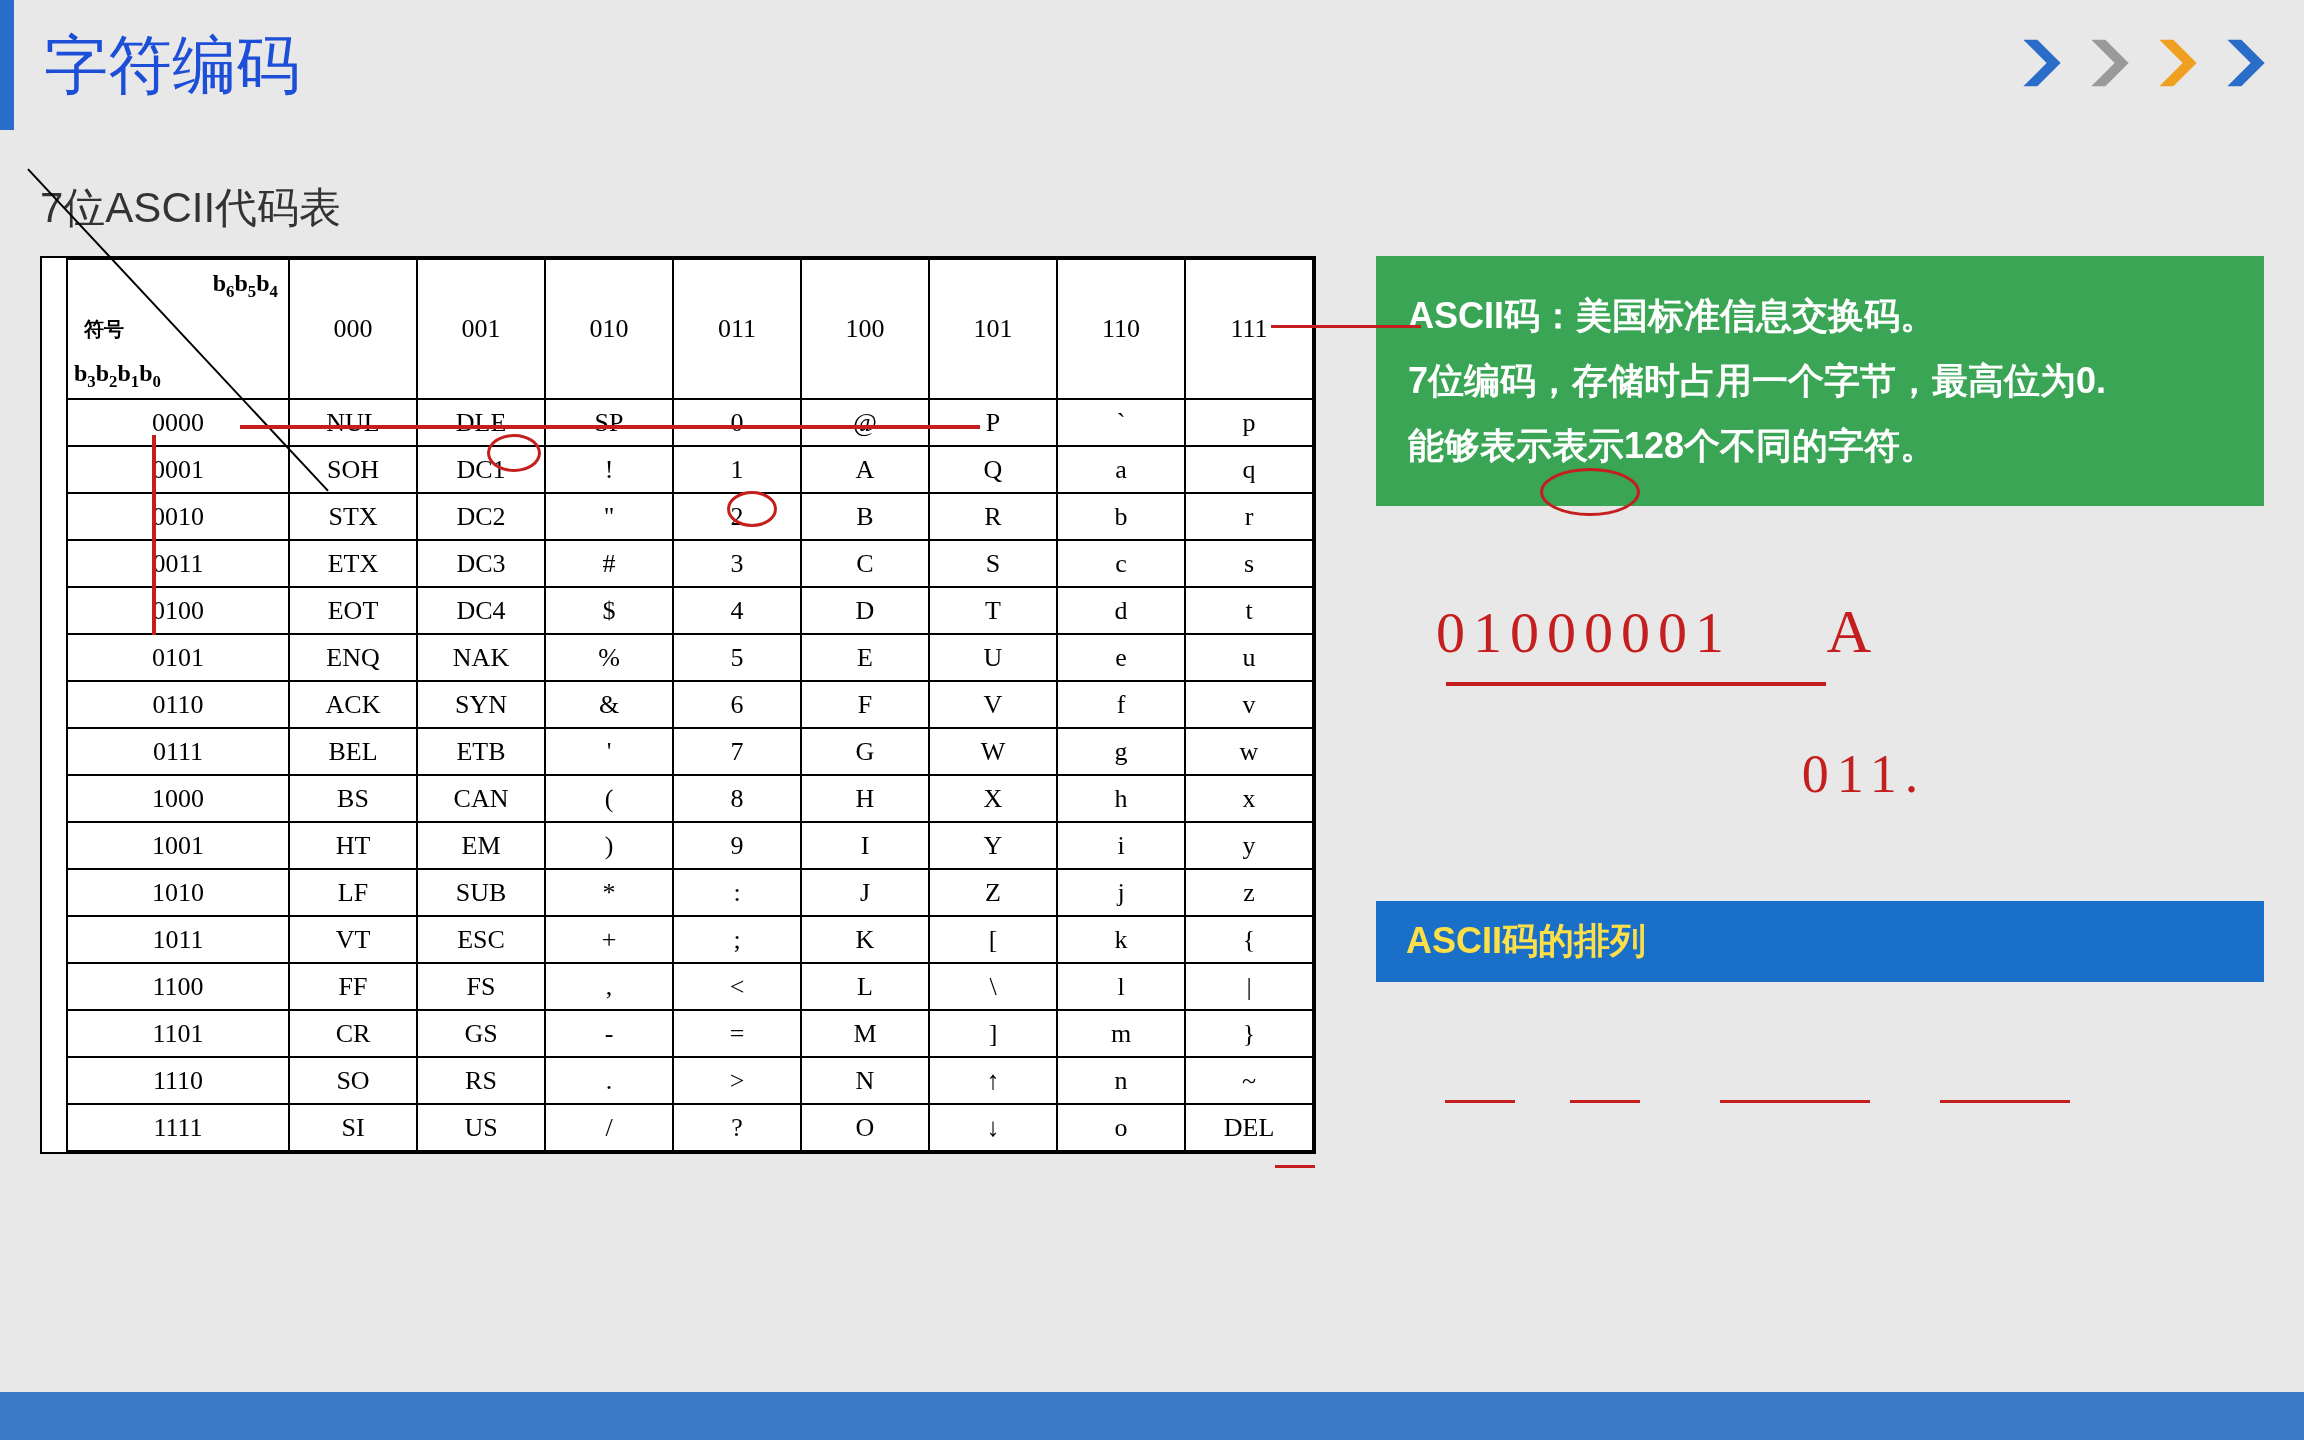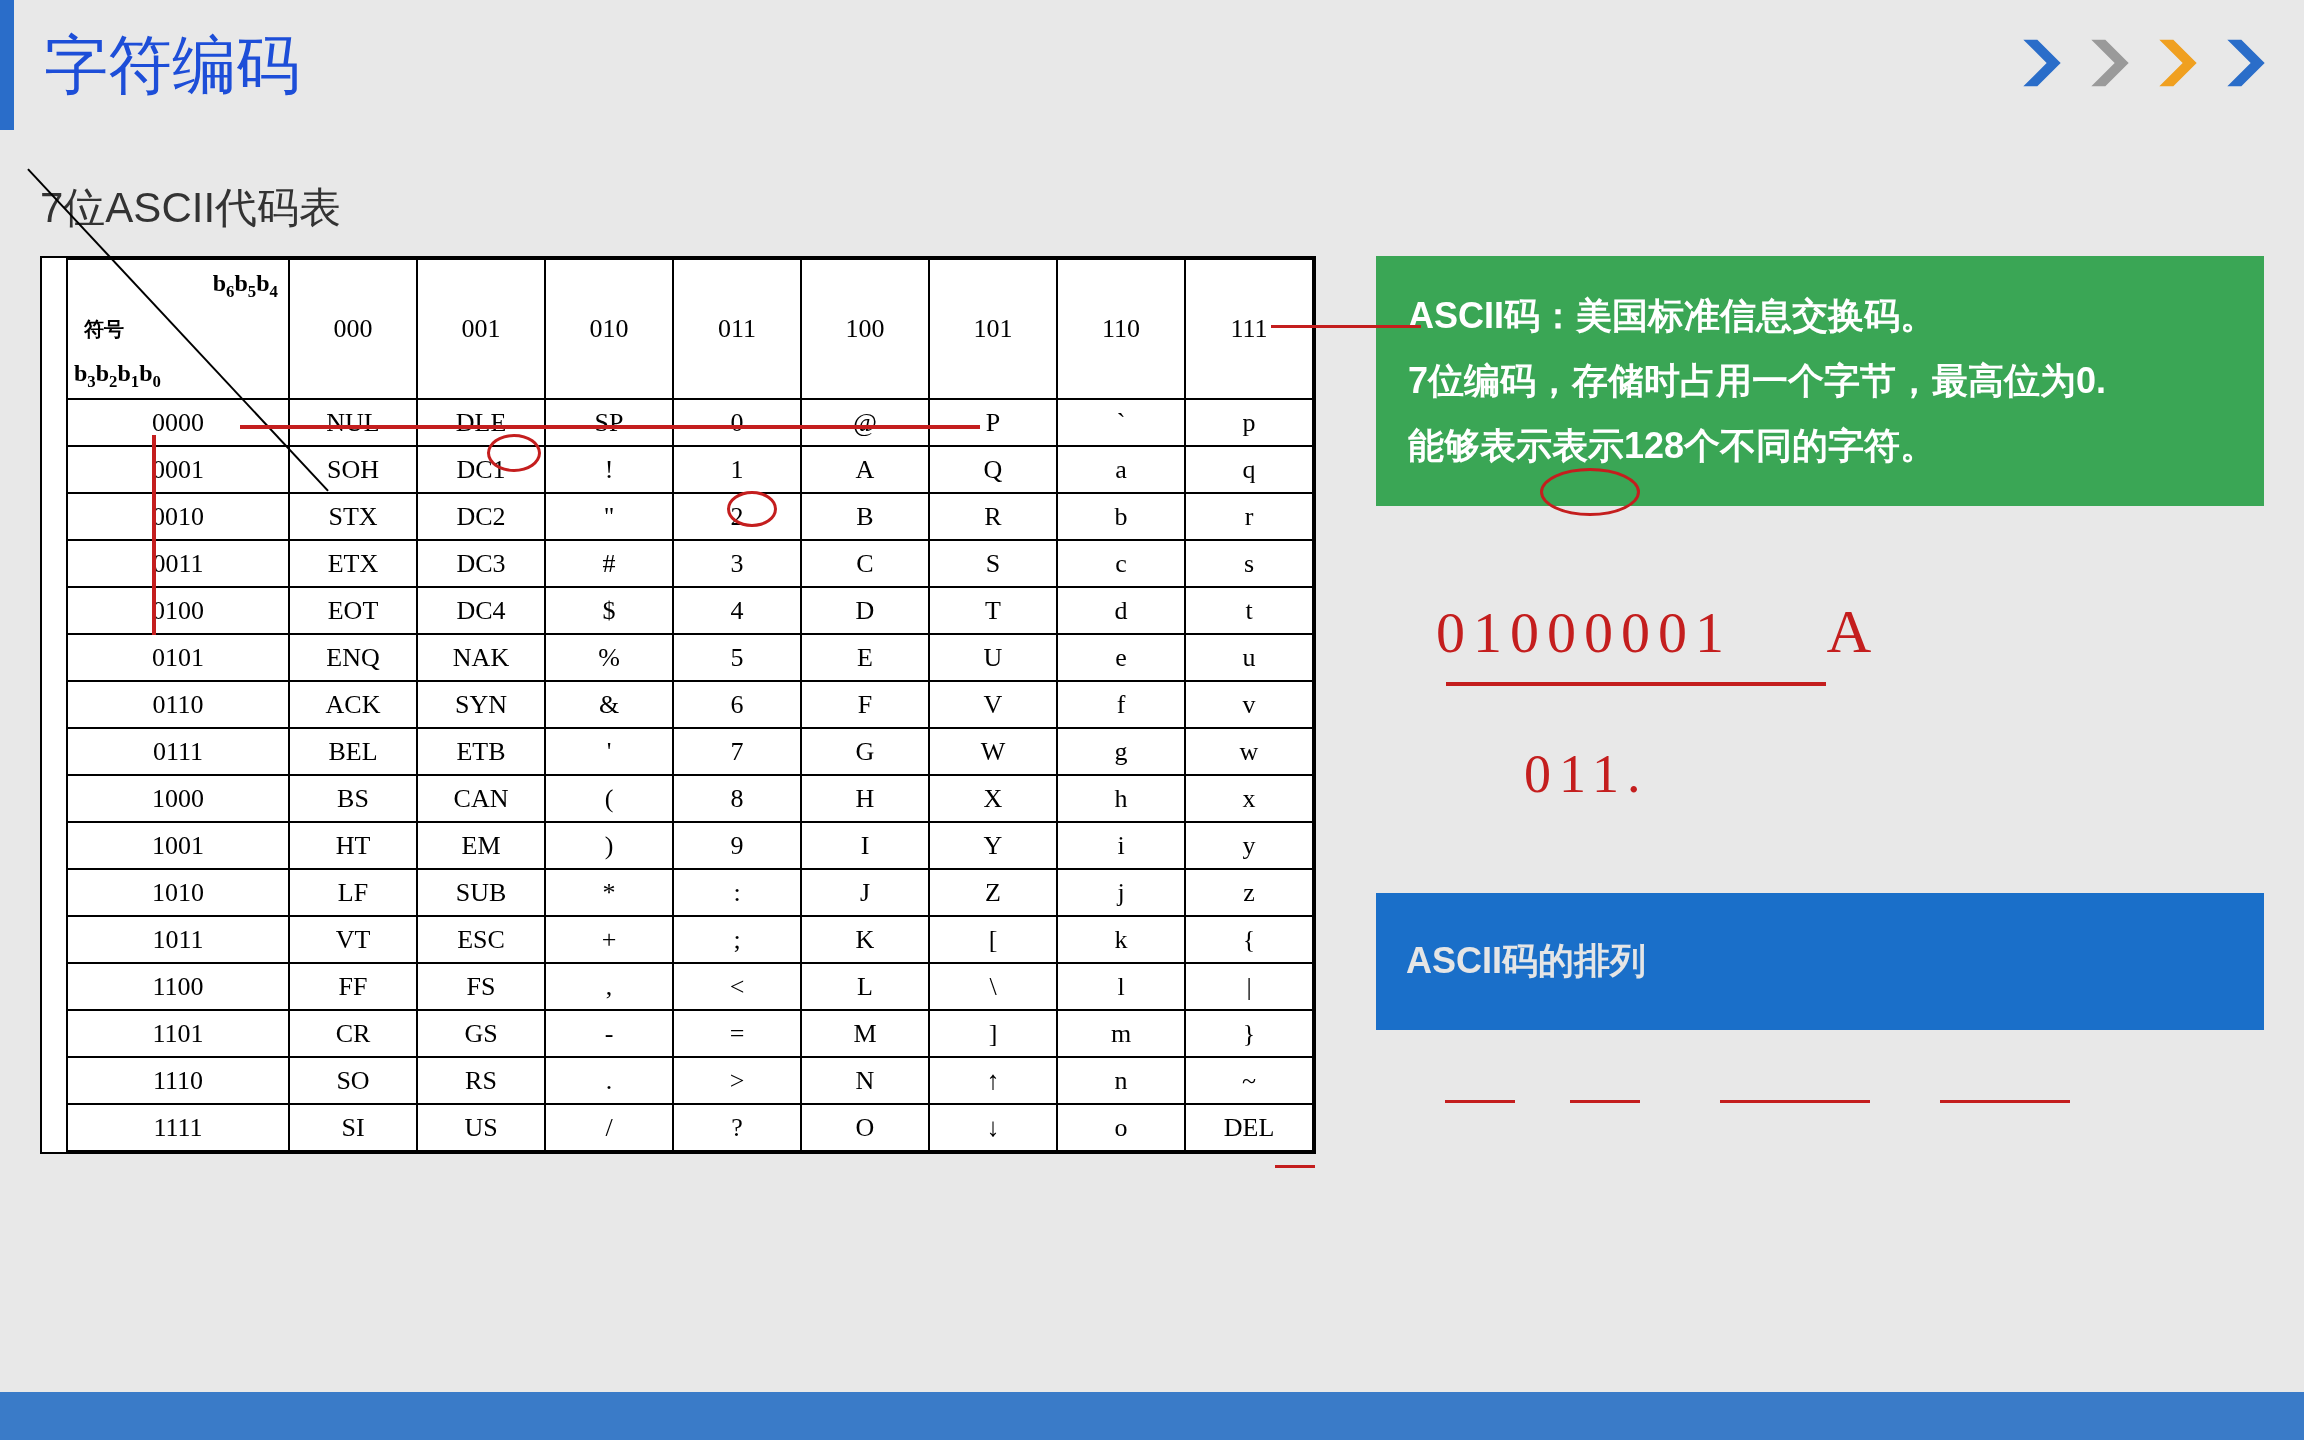--- a/index.html
+++ b/index.html
@@ -121,25 +121,26 @@
   .green-box {
     background: #3aa655;
     color: #fff;
     padding: 28px 32px;
     font-size: 36px;
     line-height: 1.8;
     font-weight: bold;
   }
   .blue-box {
     background: #1a6fc9;
-    color: #e5e5e5;
-    padding: 36px 30px;
+    color: #fde047;
+    padding: 8px 30px;
     font-size: 36px;
     line-height: 1.8;
     font-weight: bold;
+    margin-top: 8px;
   }
   .handwritten {
     color: #c41e1e;
     font-family: "Comic Sans MS", cursive;
     font-size: 58px;
     padding: 40px 60px;
     line-height: 1.8;
     position: relative;
   }
   .hw-line1 { letter-spacing: 8px; }
@@ -154,20 +155,21 @@
   .hw-a {
     display: inline-block;
     margin-left: 80px;
     font-size: 62px;
   }
   .hw-line2 {
     margin-top: 40px;
     margin-left: 88px;
     letter-spacing: 8px;
     font-size: 54px;
+    text-align: center;
   }
   .footer-bar {
     position: absolute;
     bottom: 0;
     left: 0;
     right: 0;
     height: 48px;
     background: #3a7bc8;
   }
   

